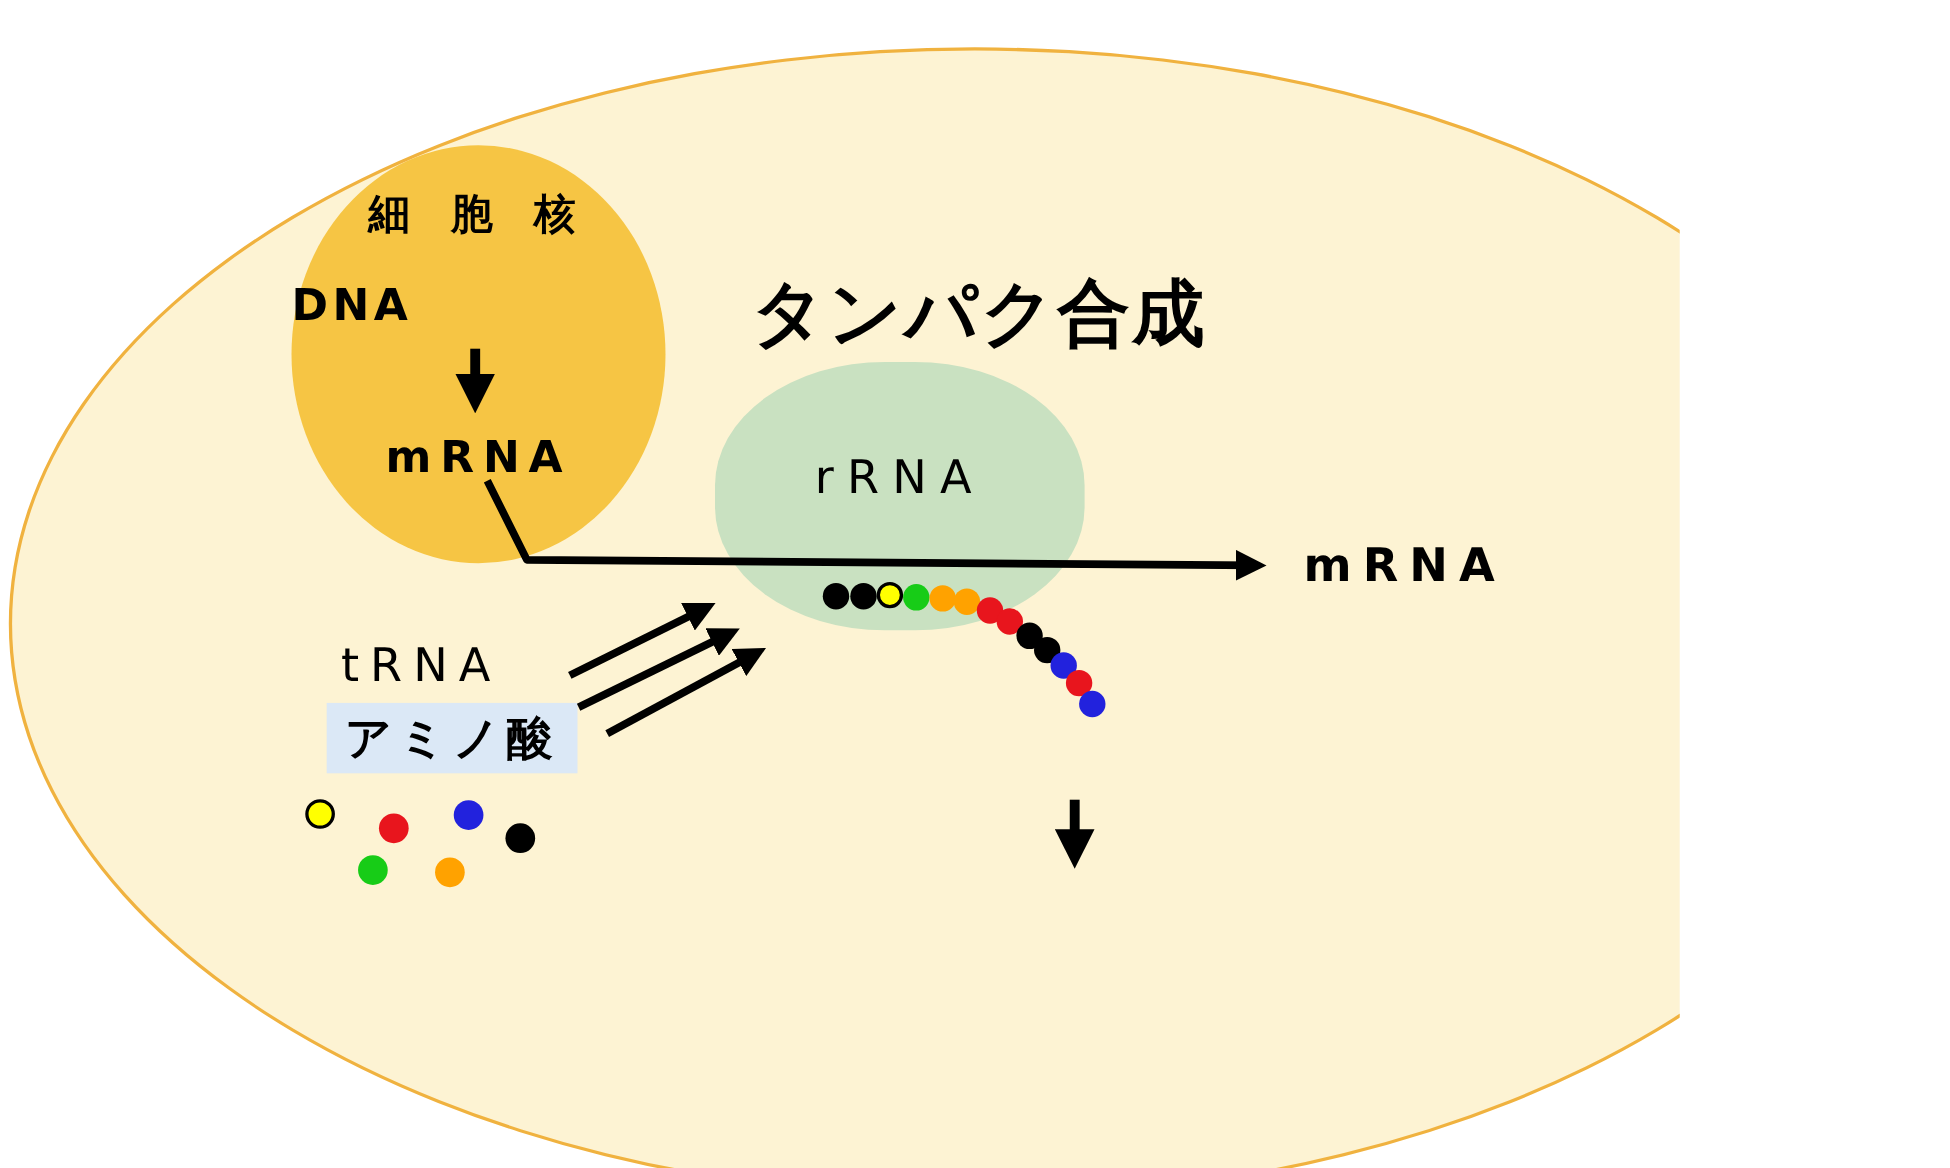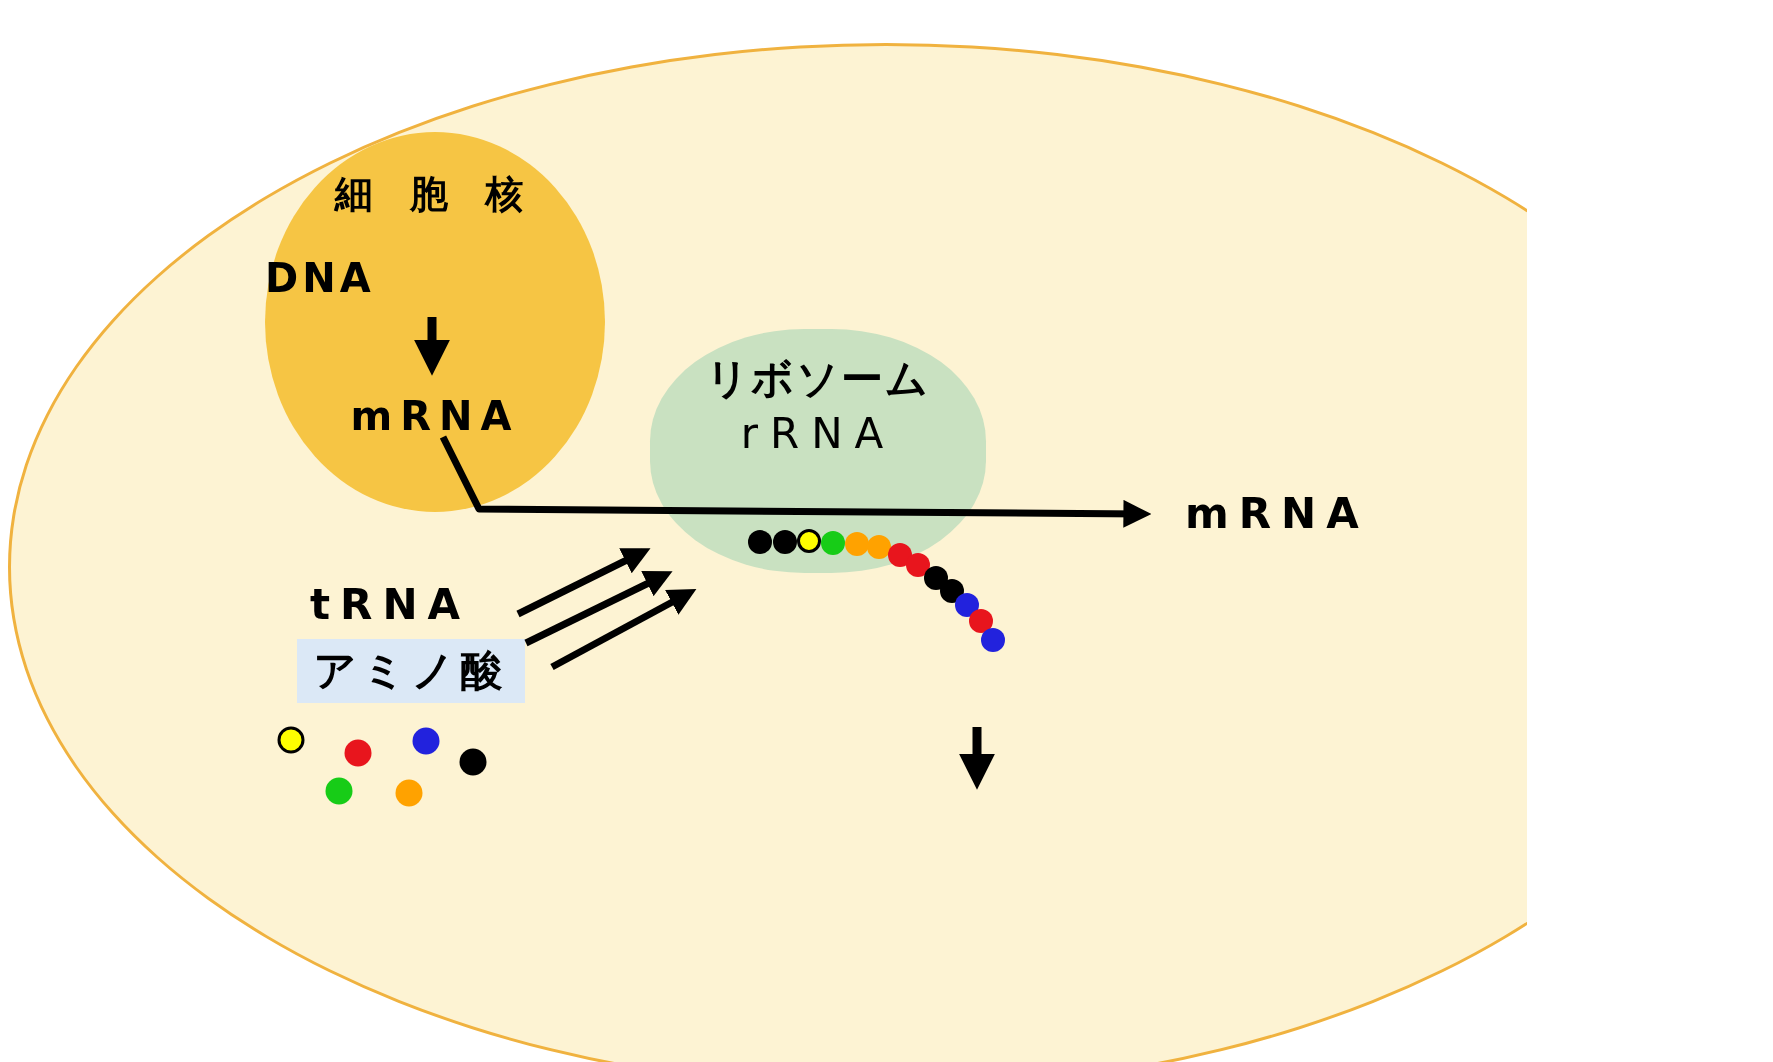--- a/index.html
+++ b/index.html
@@ -20,21 +20,21 @@
     border-radius:46%;
   }
   .text{position:absolute;white-space:nowrap;}
   .nucleus-label{left:265px;top:132px;width:340px;text-align:center;font-size:38px;font-weight:bold;letter-spacing:12px;}
   .dna-label{left:265px;top:218px;width:340px;text-align:left;font-size:40px;font-weight:bold;letter-spacing:4px;}
   .mrna-nucleus-label{left:265px;top:356px;width:340px;text-align:center;font-size:40px;font-weight:bold;letter-spacing:8px;}
   .title{position:absolute;left:600px;top:203px;width:580px;text-align:center;font-size:66px;font-weight:bold;letter-spacing:2px;white-space:nowrap;}
   .ribosome-l1{left:650px;top:314px;width:336px;text-align:center;font-size:42px;font-weight:bold;letter-spacing:2px;}
   .ribosome-l2{left:650px;top:372px;width:336px;text-align:center;font-size:42px;font-weight:normal;letter-spacing:12px;}
   .mrna-arrow-label{left:1185px;top:452px;font-size:42px;font-weight:bold;letter-spacing:10px;}
-  .trna-label{left:310px;top:543px;font-size:42px;font-weight:bold;letter-spacing:10px;}
+  .trna-label{left:310px;top:543px;font-size:42px;font-weight:normal;letter-spacing:10px;}
   .amino-box{
     position:absolute;left:297px;top:602px;width:228px;height:64px;
     display:flex;align-items:center;justify-content:center;
     font-size:42px;font-weight:bold;letter-spacing:6px;text-align:right;
   }
   .chain-label{left:730px;top:627px;width:500px;text-align:center;font-size:44px;font-weight:bold;}
   .bottom-text{left:645px;top:770px;font-size:42px;line-height:57px;white-space:nowrap;}
   .overlay{position:absolute;left:0;top:0;width:1773px;height:1062px;pointer-events:none;}
   .dot{position:absolute;border-radius:50%;transform:translate(-50%,-50%);box-sizing:border-box;}
 </style>
@@ -45,22 +45,22 @@
 
   <div class="cell" style="background-color: rgb(253, 243, 211);"></div>
 
   <div class="nucleus" style="background-color: rgb(246, 197, 68);"></div>
   <div class="ribosome" style="background-color: rgb(201, 225, 193);"></div>
 
   <div class="text nucleus-label">細 胞 核</div>
   <div class="text dna-label">DNA</div>
   <div class="text mrna-nucleus-label">mRNA</div>
 
+  <div class="title">タンパク合成</div>
 
-  <div class="text ribosome-l1">リボソーム</div>
   <div class="text ribosome-l2">rRNA</div>
 
   <div class="text mrna-arrow-label">mRNA</div>
   <div class="text trna-label">tRNA</div>
 
   <div class="amino-box" style="background-color: rgb(219, 232, 246);">アミノ酸</div>
 
   <div id="scattered-dots">
       <div class="dot" style="left: 291px; top: 703px; width: 27px; height: 27px; background-color: rgb(255, 255, 0); border: 3px solid rgb(0, 0, 0);"></div>
       <div class="dot" style="left: 358px; top: 716px; width: 27px; height: 27px; background-color: rgb(232, 21, 29);"></div>

